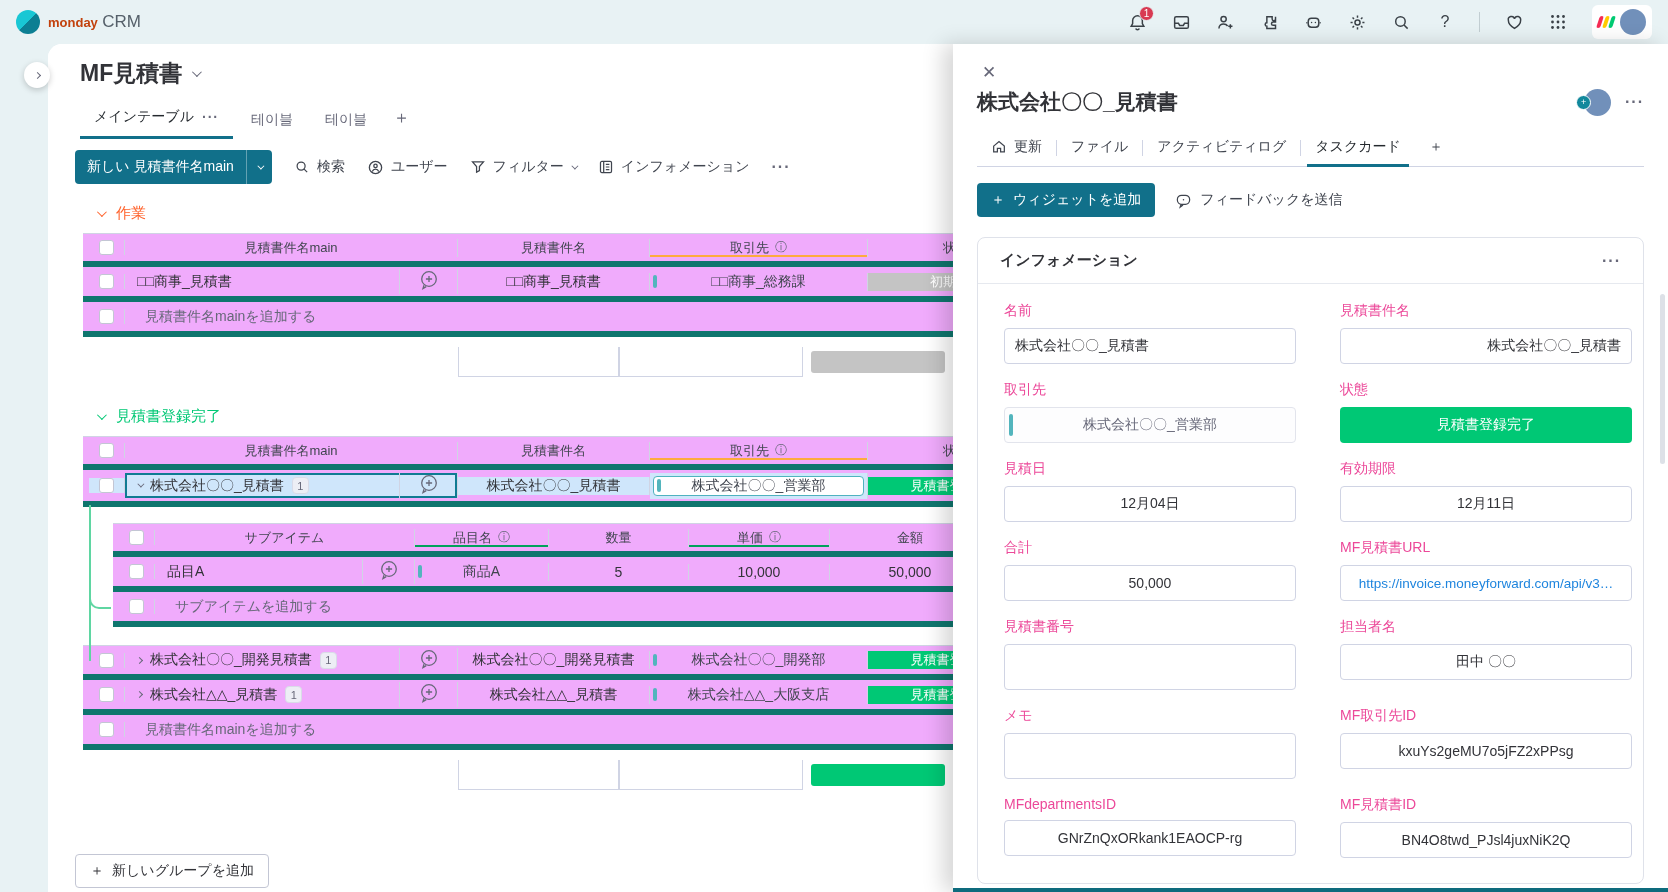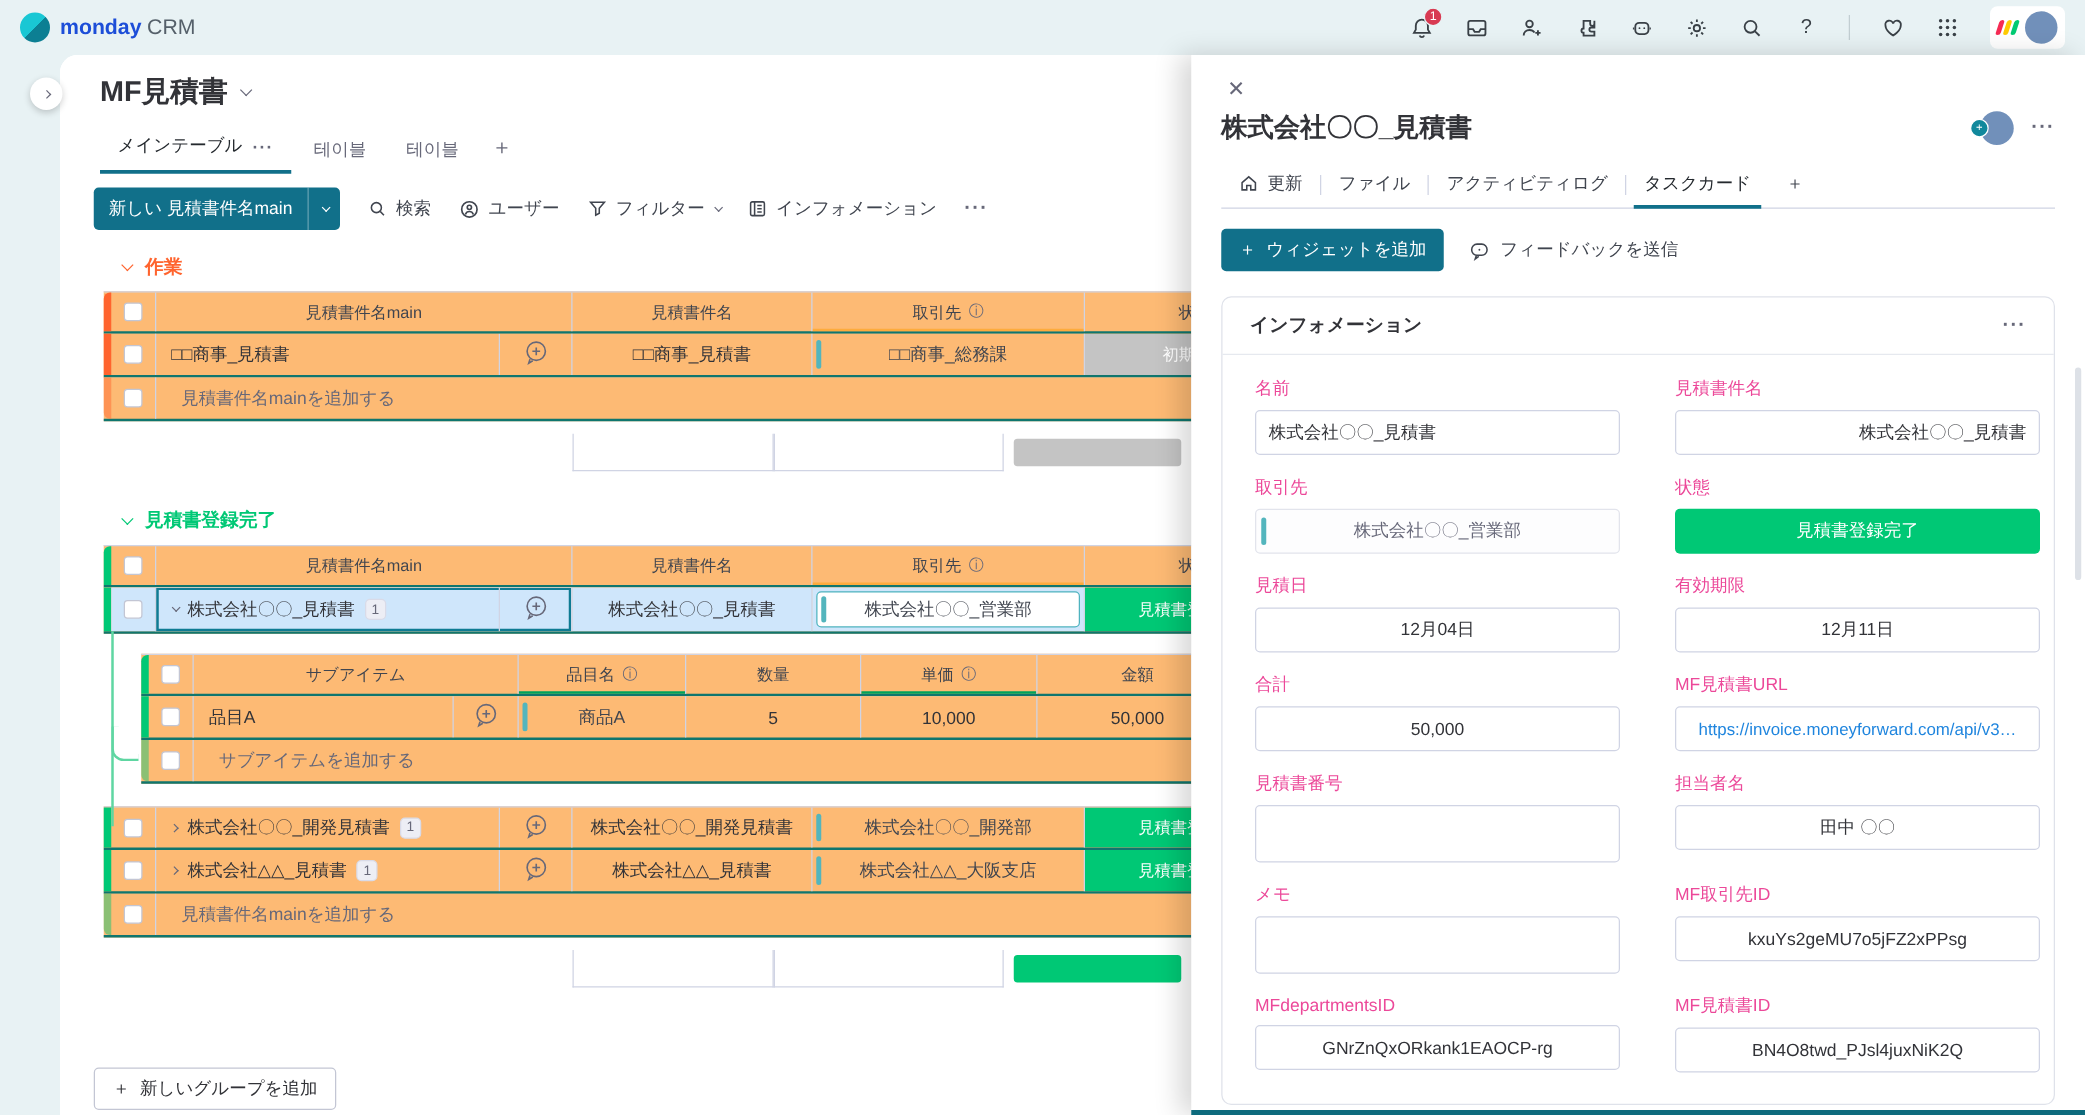--- a/index.html
+++ b/index.html
@@ -1,21 +1,21 @@
 <!DOCTYPE html>
 <html><head>
 <meta charset="utf-8">
 <style>
   * { margin:0; padding:0; box-sizing:border-box; }
   html,body { width:1668px; height:892px; overflow:hidden;
     font-family:"Liberation Sans","DejaVu Sans",sans-serif; color:#323338; background:#e8f2f4; }
   .topbar { height:44px; background:#e8f2f4; display:flex; align-items:center; padding:0 16px; }
   .logo { width:24px; height:24px; border-radius:50%;
     background:linear-gradient(135deg,#19c7d4 50%,#0c7f93 50%); margin-right:8px; }
-  .brand b { font-size:17px; color:#1d4ed8; }
+  .brand b { font-size:13px; color:#c2410c; }
   .brand span { font-size:17px; color:#55606a; font-weight:400; }
   .top-icons { margin-left:auto; display:flex; align-items:center; gap:24px; }
   .ticon { position:relative; width:20px; height:20px; display:flex; align-items:center; justify-content:center; cursor:pointer; }
   .ticon svg { stroke:#3a4147; fill:none; stroke-width:1.4; }
   .ticon.filled svg { fill:#3a4147; stroke:none; }
   .nbadge { position:absolute; top:-6px; right:-7px; min-width:15px; height:15px; border-radius:8px;
     background:#d83a52; color:#fff; font-size:10px; display:flex; align-items:center; justify-content:center;
     border:1px solid #e8f2f4; padding:0 3px; }
   .qmark { font-size:16px; color:#3a4147; }
   .tdivider { width:1px; height:20px; background:#c2ced2; }
@@ -45,27 +45,27 @@
   .toolbar { position:absolute; left:27px; top:106px; display:flex; align-items:center; gap:22px; }
   .new-btn { display:flex; align-items:stretch; background:#11708a; border-radius:4px; overflow:hidden; color:#fff; cursor:pointer; }
   .new-btn .lbl { padding:8px 12px; font-size:14px; }
   .new-btn .drop { padding:8px 10px; border-left:1px solid rgba(255,255,255,.35); display:flex; align-items:center; }
   .new-btn .drop .chev { border-color:#fff; }
   .titem { display:flex; align-items:center; gap:7px; font-size:14px; color:#40454f; cursor:pointer; }
   .titem svg { stroke:#40454f; fill:none; stroke-width:1.4; }
   .dots-lg { font-size:16px; font-weight:700; color:#676879; letter-spacing:1px; cursor:pointer; }
 
   .groups { position:absolute; left:0; top:160px; right:0; }
-  .gtitle { display:flex; align-items:center; gap:12px; font-size:15px; font-weight:700; margin-left:49px; cursor:pointer; }
+  .gtitle { display:flex; align-items:center; gap:12px; font-size:15px; font-weight:400; margin-left:49px; cursor:pointer; }
   .gtitle .chev { border-width:1.8px; }
   .g-orange, .g-orange .gname { color:#ff642e; } .g-orange .chev { border-color:#ff642e; }
   .g-green,  .g-green  .gname { color:#00c875; } .g-green  .chev { border-color:#00c875; }
 
   .tbl { margin-left:35px; margin-top:10px; width:961px; font-size:14px; }
-  .trow { display:flex; height:35px; border-bottom:2px solid #0f766e; background:#fdba74; }
+  .trow { display:flex; height:35px; border-bottom:6px solid #0f766e; background:#f0abfc;align-items:center; }
   .trow.hdr { height:34px; border-top:1px solid #d0d4e4; font-size:13px; color:#40454f; }
   .cbar { width:6px; flex:none; }
   .bar-orange { background:#ff642e; } .bar-green { background:#00c875; }
   .bar-fade { opacity:.45; border-bottom-left-radius:5px; }
   .hdr .cbar { border-top-left-radius:5px; }
   .ccheck { width:36px; flex:none; border-right:1px solid #d0d4e4; display:flex; align-items:center; justify-content:center; }
   .cb { width:15px; height:15px; border:1px solid #c3c6d4; border-radius:3px; background:#fff; cursor:pointer; }
   .cell { border-right:1px solid #d0d4e4; display:flex; align-items:center; justify-content:center; position:relative; overflow:hidden; }
   .c-name { width:333px; justify-content:flex-start; padding-left:12px; gap:8px; }
   .c-est { width:192px; } .c-client { width:218px; } .c-status { width:176px; border-right:none; padding:0; }

